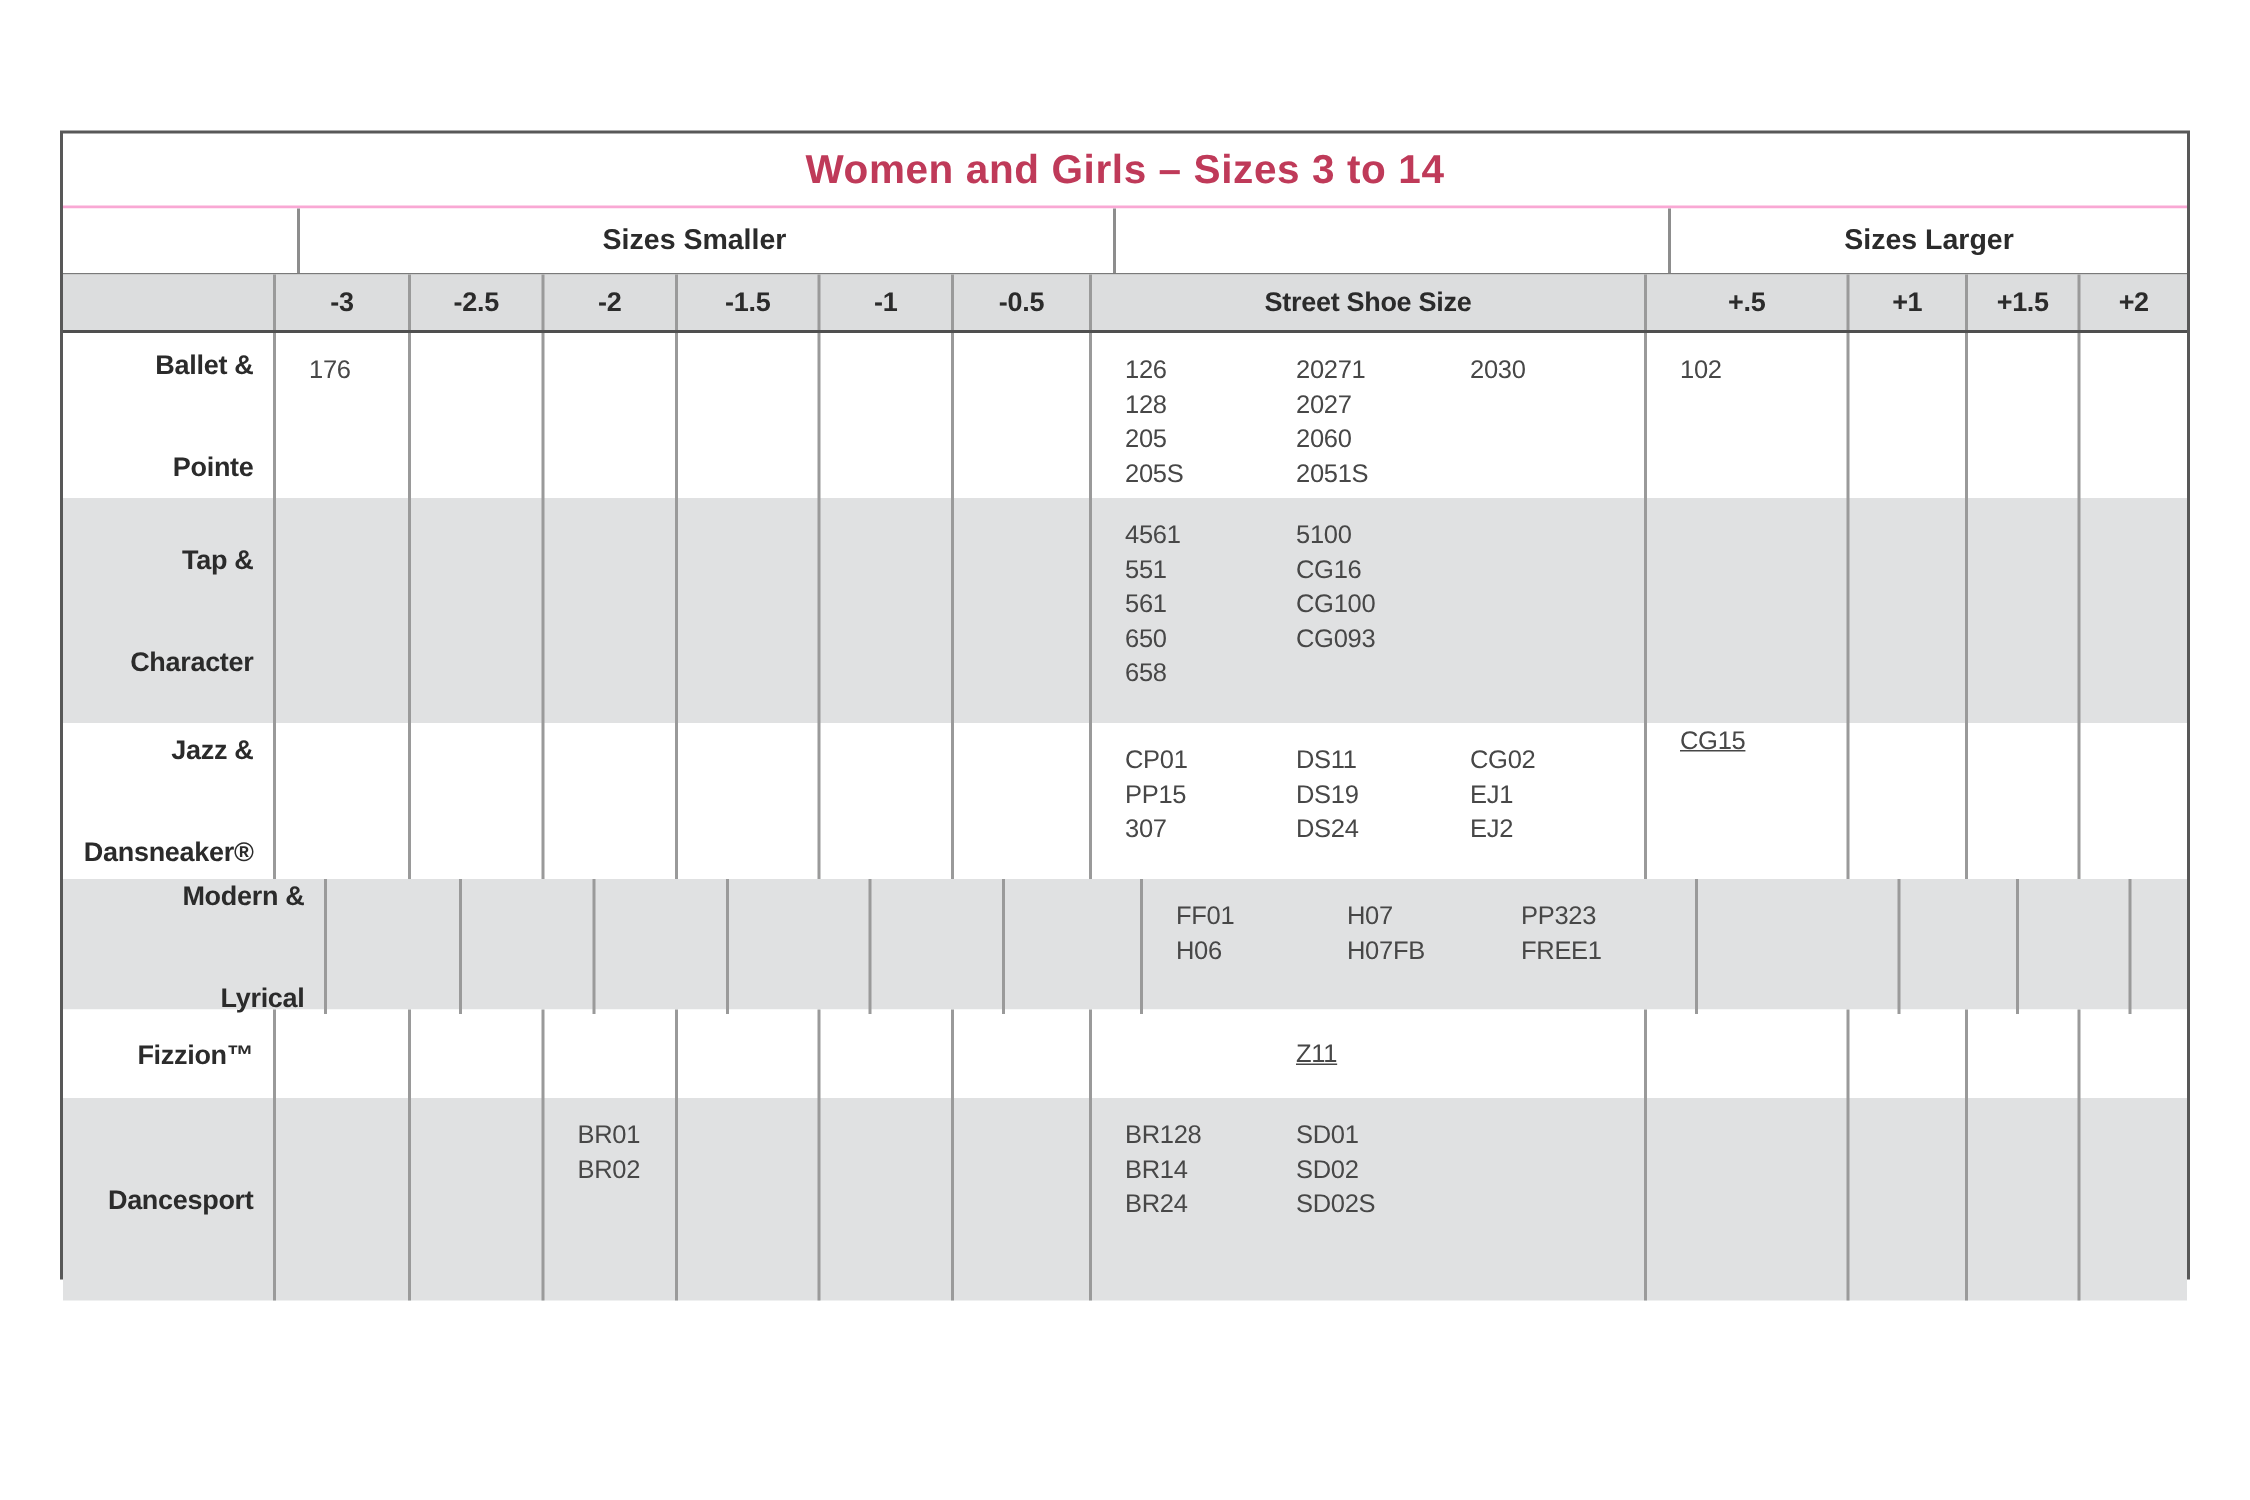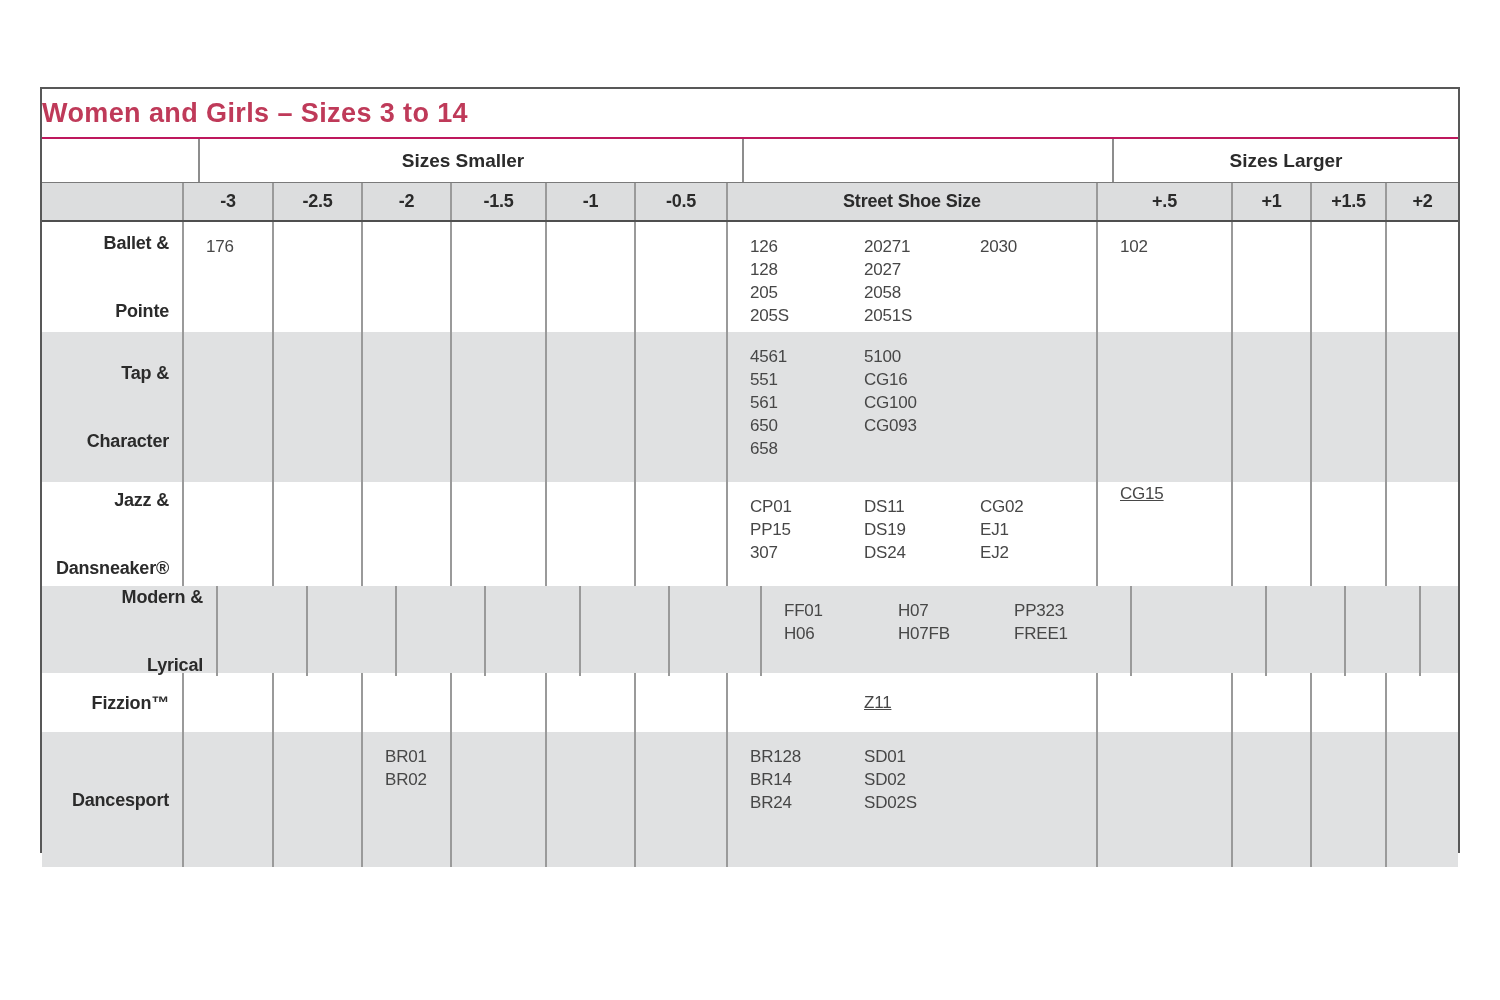--- a/index.html
+++ b/index.html
@@ -3,22 +3,22 @@
 <meta charset="utf-8">
 <style>
   html,body{margin:0;padding:0;background:#ffffff;}
   body{width:1500px;height:1000px;position:relative;overflow:hidden;
        font-family:"Liberation Sans",sans-serif;}
 
   .sheet{position:absolute;left:40px;top:87px;width:1420px;height:766px;
          box-sizing:border-box;border:2px solid #585858;background:#fff;}
 
   
-  .title-row{box-sizing:border-box;height:50px;border-bottom:2px solid #be185d;
-             display:flex;align-items:center;justify-content:flex-start;}
+  .title-row{box-sizing:border-box;height:50px;border-bottom:2px solid #f9a8d4;
+             display:flex;align-items:center;justify-content:center;}
   .title-text{font-size:27px;font-weight:600;letter-spacing:.4px;color:#bf3a59;}
 
   .grid-group{box-sizing:border-box;display:grid;height:44px;
               grid-template-columns:140px 544px 370px 362px;
               border-bottom:1px solid #7a7a7a;background:#fff;}
   .group-cell{box-sizing:border-box;display:flex;align-items:center;justify-content:center;
               font-size:19px;font-weight:bold;color:#2b2b2b;}
   .group-cell.bl{border-left:2px solid #8d8d8d;margin-left:16px;}
 
   .grid{display:grid;
@@ -99,21 +99,21 @@
         <div class="cell data-cell street">
           <div class="subcol sc0">
             <div class="ln">126</div>
             <div class="ln">128</div>
             <div class="ln">205</div>
             <div class="ln">205S</div>
           </div>
           <div class="subcol sc1">
             <div class="ln">20271</div>
             <div class="ln">2027</div>
-            <div class="ln">2058</div>
+            <div class="ln">2060</div>
             <div class="ln">2051S</div>
           </div>
           <div class="subcol sc2">
             <div class="ln">2030</div>
           </div>
         </div>
         <div class="cell data-cell">
           <div class="ln">102</div>
         </div>
         <div class="cell data-cell"></div>

